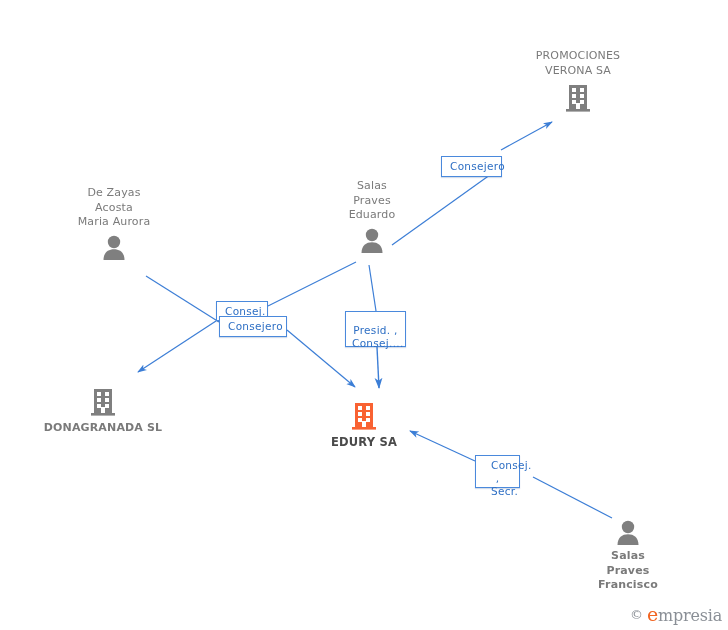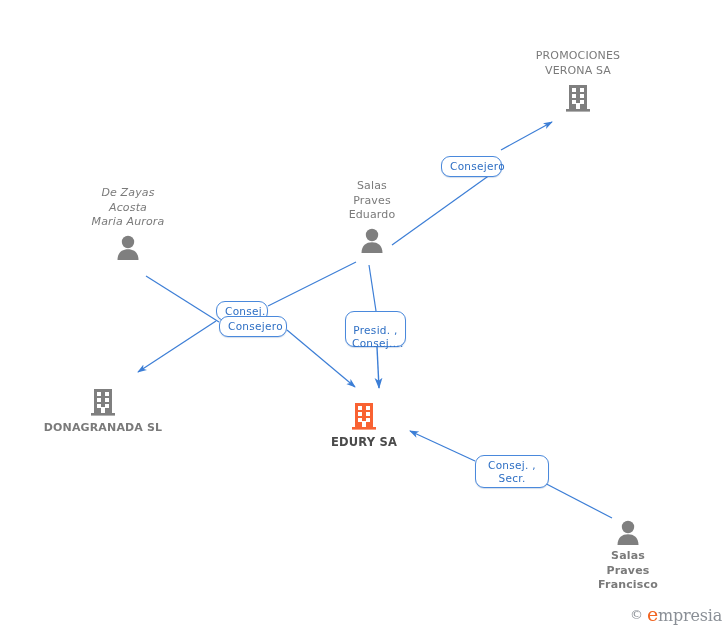--- a/index.html
+++ b/index.html
@@ -52,21 +52,21 @@
   }
   .node.label-above .node-label { margin-bottom: 5px; }
   .node.label-below .node-label { margin-top: 4px; font-weight: bold; }
 
   
   .edge-label {
     position: absolute;
     box-sizing: border-box;
     background: #ffffff;
     border: 1px solid #4a89dc;
-    border-radius: 9px;
+    border-radius: 0;
     color: #2e6fc4;
     font-size: 10.5px;
     line-height: 13px;
     text-align: center;
     padding: 3px 8px;
     letter-spacing: 0.3px;
     white-space: pre-line;
     box-shadow: 0 1px 1px rgba(60,100,160,0.22);
   }
 
@@ -146,21 +146,21 @@
         <rect x="15" y="5" width="4" height="4" fill="#ffffff"></rect>
         <rect x="7" y="11" width="4" height="4" fill="#ffffff"></rect>
         <rect x="15" y="11" width="4" height="4" fill="#ffffff"></rect>
         <rect x="7" y="17" width="4" height="4" fill="#ffffff"></rect>
         <rect x="15" y="17" width="4" height="4" fill="#ffffff"></rect>
         <rect x="11" y="20" width="4" height="6" fill="#ffffff"></rect>
       </svg>
     </span>
   </div>
 
-  <div class="node label-above" style="left:128px; top:186px;font-style:italic;">
+  <div class="node label-above" style="left:114px; top:186px;">
     <span class="node-label">De Zayas
 Acosta
 Maria Aurora</span>
     <span class="glyph">
       <svg width="26" height="25" viewBox="0 0 26 25">
         <circle cx="13" cy="7" r="6.2" fill="#7f7f7f"></circle>
         <path d="M2.5 25 C2.5 17.4 7.2 14.2 13 14.2 C18.8 14.2 23.5 17.4 23.5 25 Z" fill="#7f7f7f"></path>
       </svg>
     </span>
   </div>
@@ -225,21 +225,21 @@
 
   <div class="edge-label" style="left:441px; top:156px; width:61px; height:21px;">Consejero</div>
 
   <div class="edge-label" style="left:216px; top:301px; width:52px; height:20px; z-index:2;">Consej.</div>
 
   <div class="edge-label" style="left:219px; top:316px; width:68px; height:21px; z-index:3;">Consejero</div>
 
   <div class="edge-label" style="left:345px; top:311px; width:61px; height:36px; padding:12px 6px;">Presid. ,
 Consej....</div>
 
-  <div class="edge-label" style="left:475px; top:455px; width:74px; height:33px; padding:3px 5px;">Consej. ,
+  <div class="edge-label" style="left:475px; top:455px; width:45px; height:33px; padding:3px 15px;">Consej. ,
 Secr.</div>
 
   <div id="watermark">
     <span class="copy">©</span>
     <span class="brand"><span class="e">e</span><span>mpresia</span></span>
   </div>
 
 </div>
 
 </body></html>

